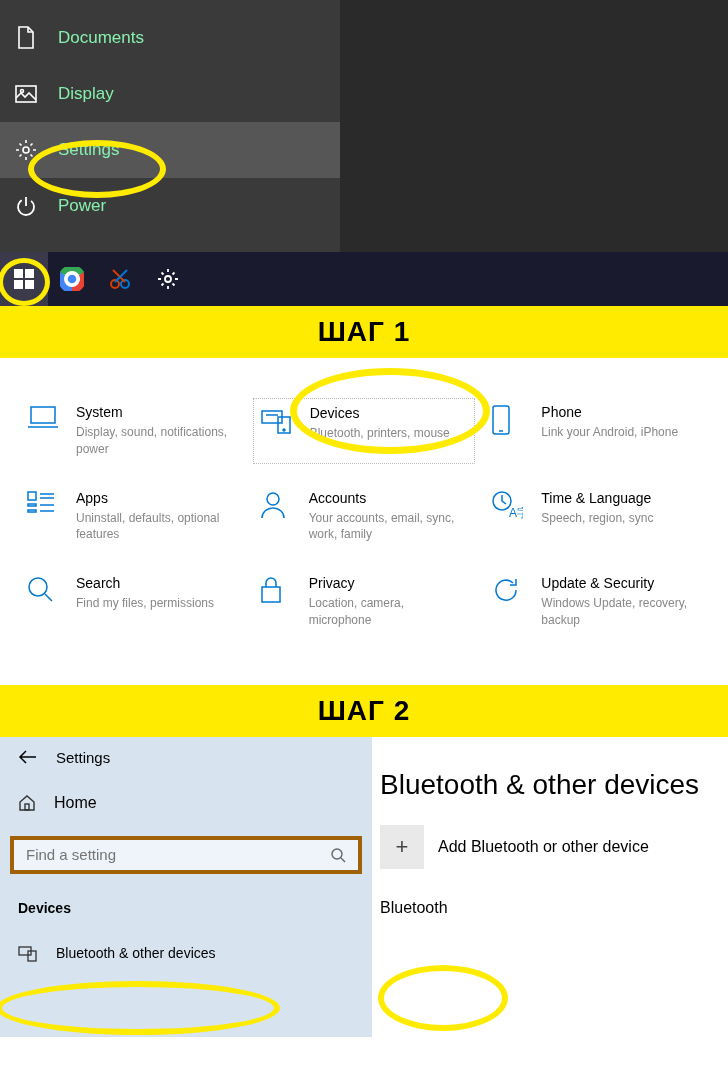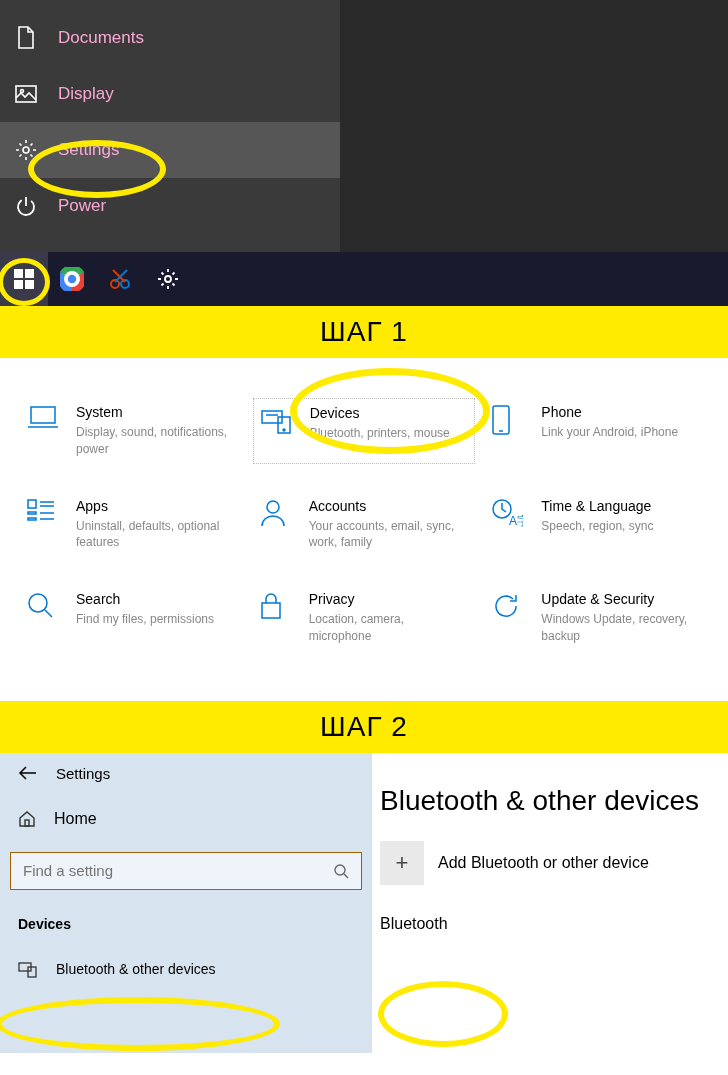--- a/index.html
+++ b/index.html
@@ -1,51 +1,51 @@
 <!DOCTYPE html>
 <html><head>
 <meta charset="utf-8">
 <style>
 *{margin:0;padding:0;box-sizing:border-box;font-family:"Segoe UI",Arial,sans-serif}
 body{width:728px;background:#fff}
-.step-banner{background:#ffeb00;color:#000;font-weight:400;font-size:28px;text-align:center;padding:10px 0;letter-spacing:1px}
+.step-banner{background:#ffeb00;color:#000;font-weight:700;font-size:28px;text-align:center;padding:10px 0;letter-spacing:1px}
 
 
 .s1{background:#3a3a3a;height:306px;position:relative}
 .s1-right{position:absolute;left:340px;top:0;right:0;height:252px;background:#2a2a2a}
 .start-list{width:340px;padding-top:10px}
-.start-item{display:flex;align-items:center;height:56px;padding-left:14px;color:#f9a8d4;font-size:17px;cursor:pointer;position:relative}
+.start-item{display:flex;align-items:center;height:56px;padding-left:14px;color:#86efac;font-size:17px;cursor:pointer;position:relative}
 .start-item.active{background:#565656}
 .start-item .icon{width:24px;height:24px;margin-right:20px;display:flex;align-items:center;justify-content:center}
 .ellipse{position:absolute;border:5px solid #ffeb00;border-radius:50%;pointer-events:none}
 .e1{left:28px;top:140px;width:138px;height:58px;border-width:6px}
 .e2{left:-2px;top:258px;width:52px;height:48px;border-width:5px}
 .taskbar{position:absolute;bottom:0;left:0;right:0;height:54px;background:#1a1a2e;display:flex;align-items:center}
 .tb-icon{width:48px;height:54px;display:flex;align-items:center;justify-content:center;cursor:pointer}
 .tb-icon.start{background:#3a3a4a}
 
 
 .s2{background:#fff;padding:40px 20px 50px}
-.grid{display:grid;grid-template-columns:repeat(3,1fr);gap:28px 10px}
+.grid{display:grid;grid-template-columns:repeat(3,1fr);gap:20px 10px}
 .cat{display:flex;cursor:pointer;padding:6px;position:relative}
 .cat-icon{width:34px;height:34px;flex-shrink:0;margin-right:16px;color:#0078d4}
 .cat-title{font-size:14px;color:#000;margin-bottom:4px}
 .cat-sub{font-size:12px;color:#888;line-height:1.4}
 .e3{left:290px;top:10px;width:200px;height:86px;border-width:7px}
 
 
 .s3{background:#fff;height:300px;display:flex;position:relative}
 .s3-left{width:372px;background:#d7e3ee;padding:12px 0 0 0}
 .s3-right{flex:1;padding:32px 0 0 8px}
 .back-row{display:flex;align-items:center;padding:0 18px 18px}
 .back-arrow{width:20px;color:#333;cursor:pointer}
 .back-title{margin-left:18px;font-size:15px;color:#000}
 .home-row{display:flex;align-items:center;padding:10px 18px;cursor:pointer}
 .home-row svg{margin-right:18px}
-.search-box{margin:14px 10px 20px;background:#eef4f9;border:1px solid #a16207;height:38px;display:flex;align-items:center;padding:0 12px}
+.search-box{margin:14px 10px 20px;background:#eef4f9;border:4px solid #a16207;height:38px;display:flex;align-items:center;padding:0 12px}
 .search-box input{border:none;background:transparent;flex:1;font-size:15px;color:#666;outline:none}
 .sec-head{font-size:14px;font-weight:600;padding:6px 18px 16px}
 .sub-item{display:flex;align-items:center;padding:12px 18px;font-size:14px;cursor:pointer}
 .sub-item svg{margin-right:18px}
 .s3-title{font-size:28px;font-weight:300;margin-bottom:24px}
 .add-row{display:flex;align-items:center;margin-bottom:30px;cursor:pointer}
 .plus-box{width:44px;height:44px;background:#e9e9e9;display:flex;align-items:center;justify-content:center;font-size:22px;color:#444;margin-right:14px}
 .bt-label{font-size:16px;margin-bottom:13px}
 .toggle{display:flex;align-items:center;cursor:pointer}
 .toggle-track{width:48px;height:22px;background:#0078d4;border-radius:11px;position:relative;margin-right:10px}

